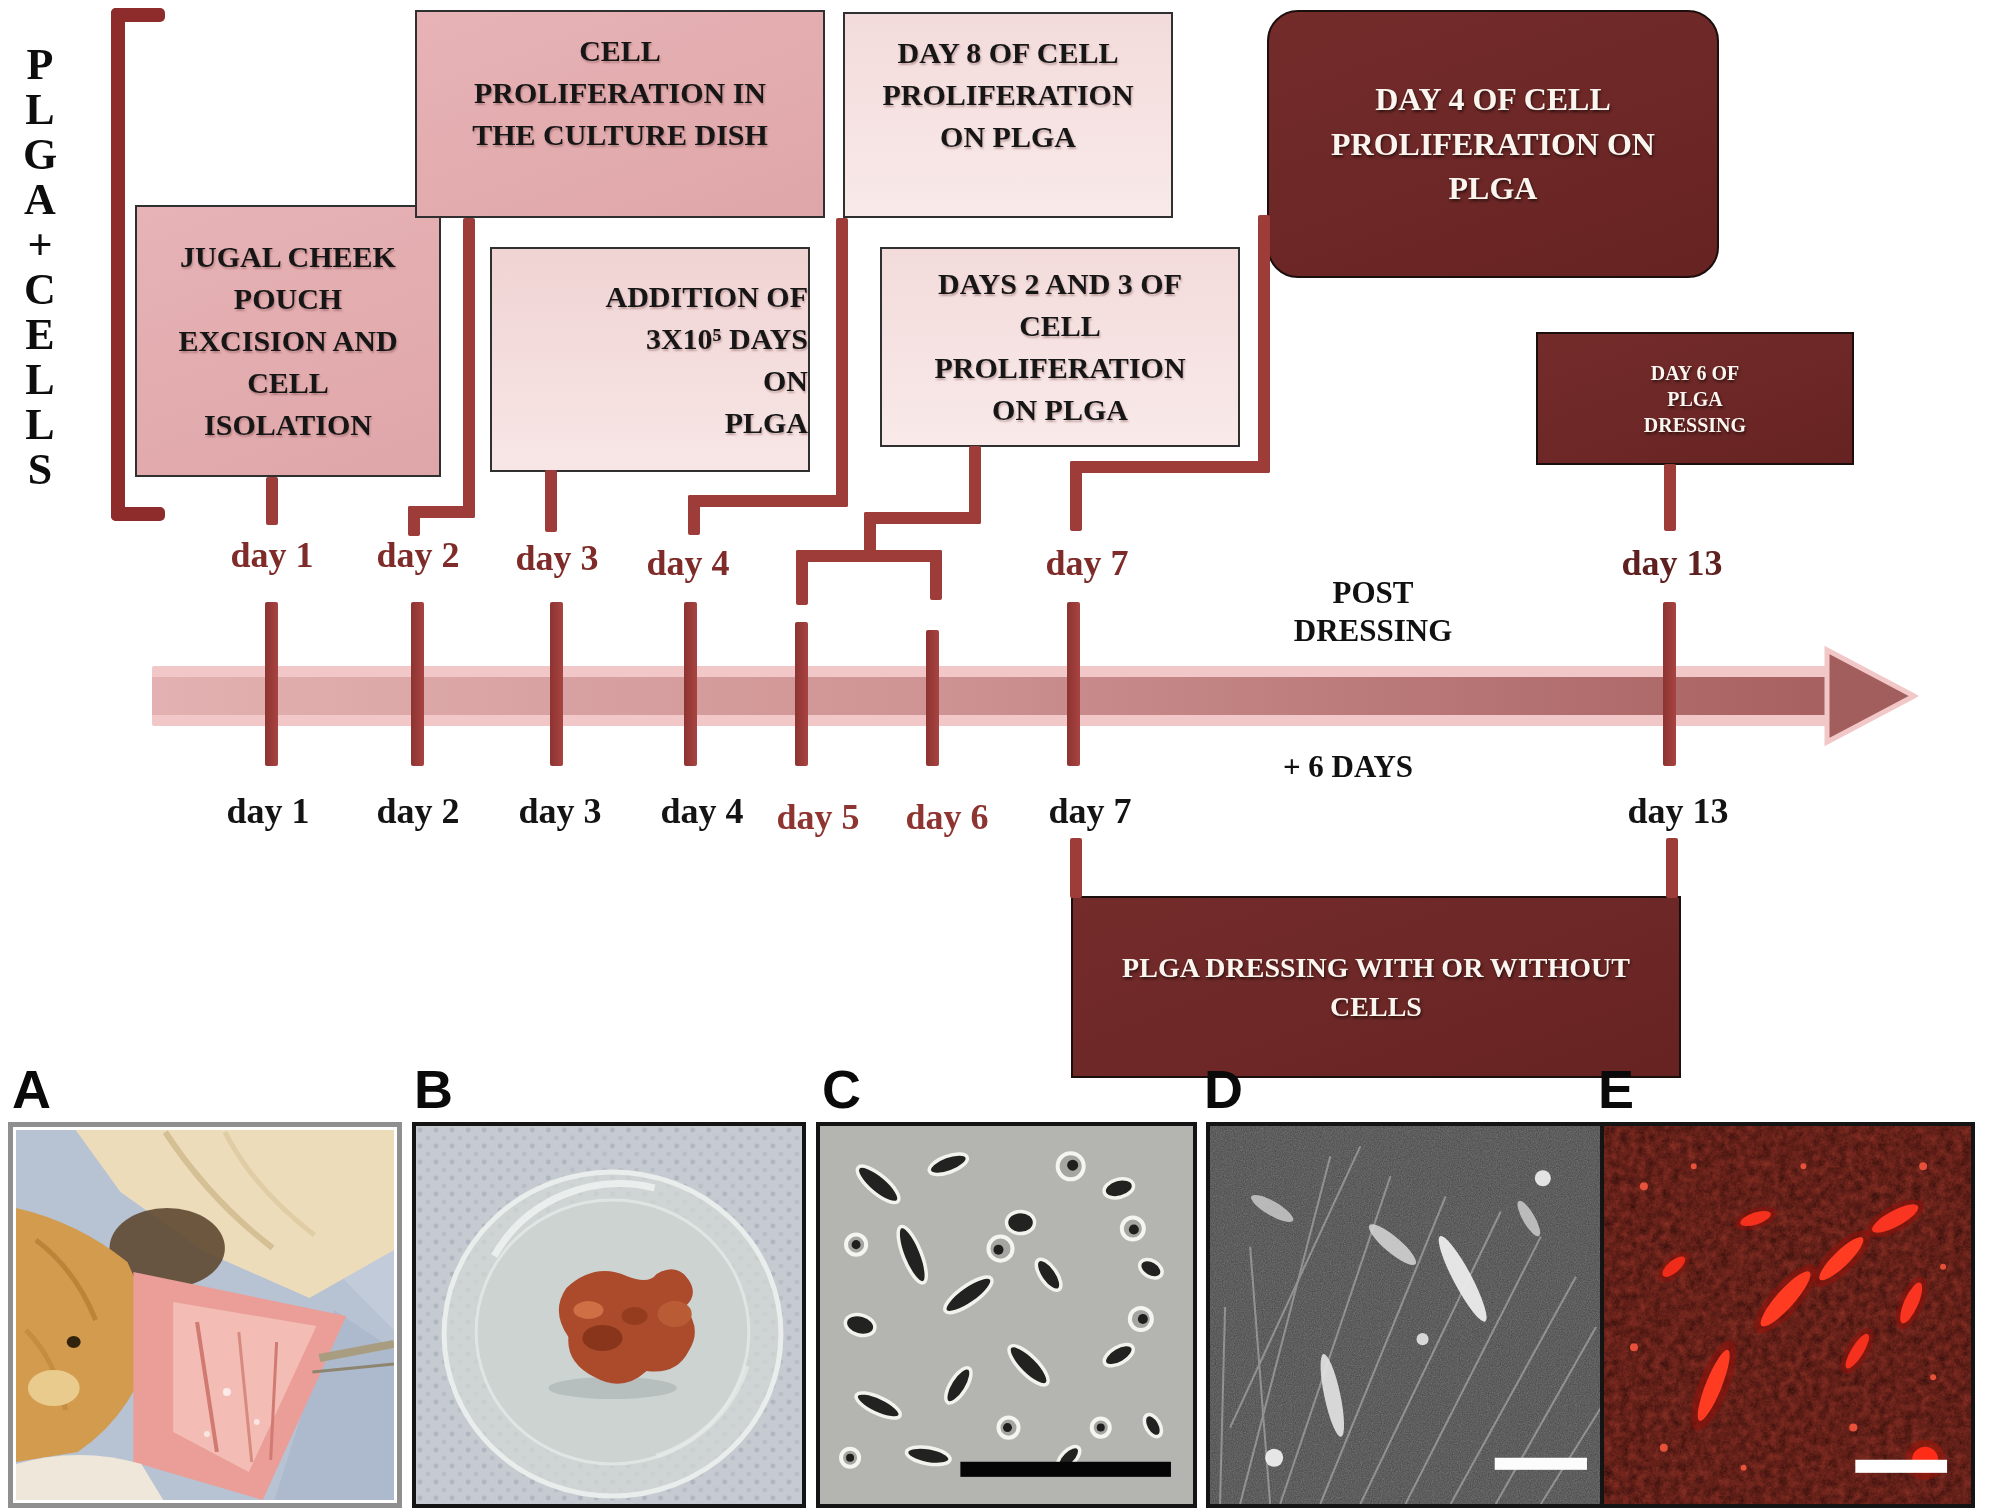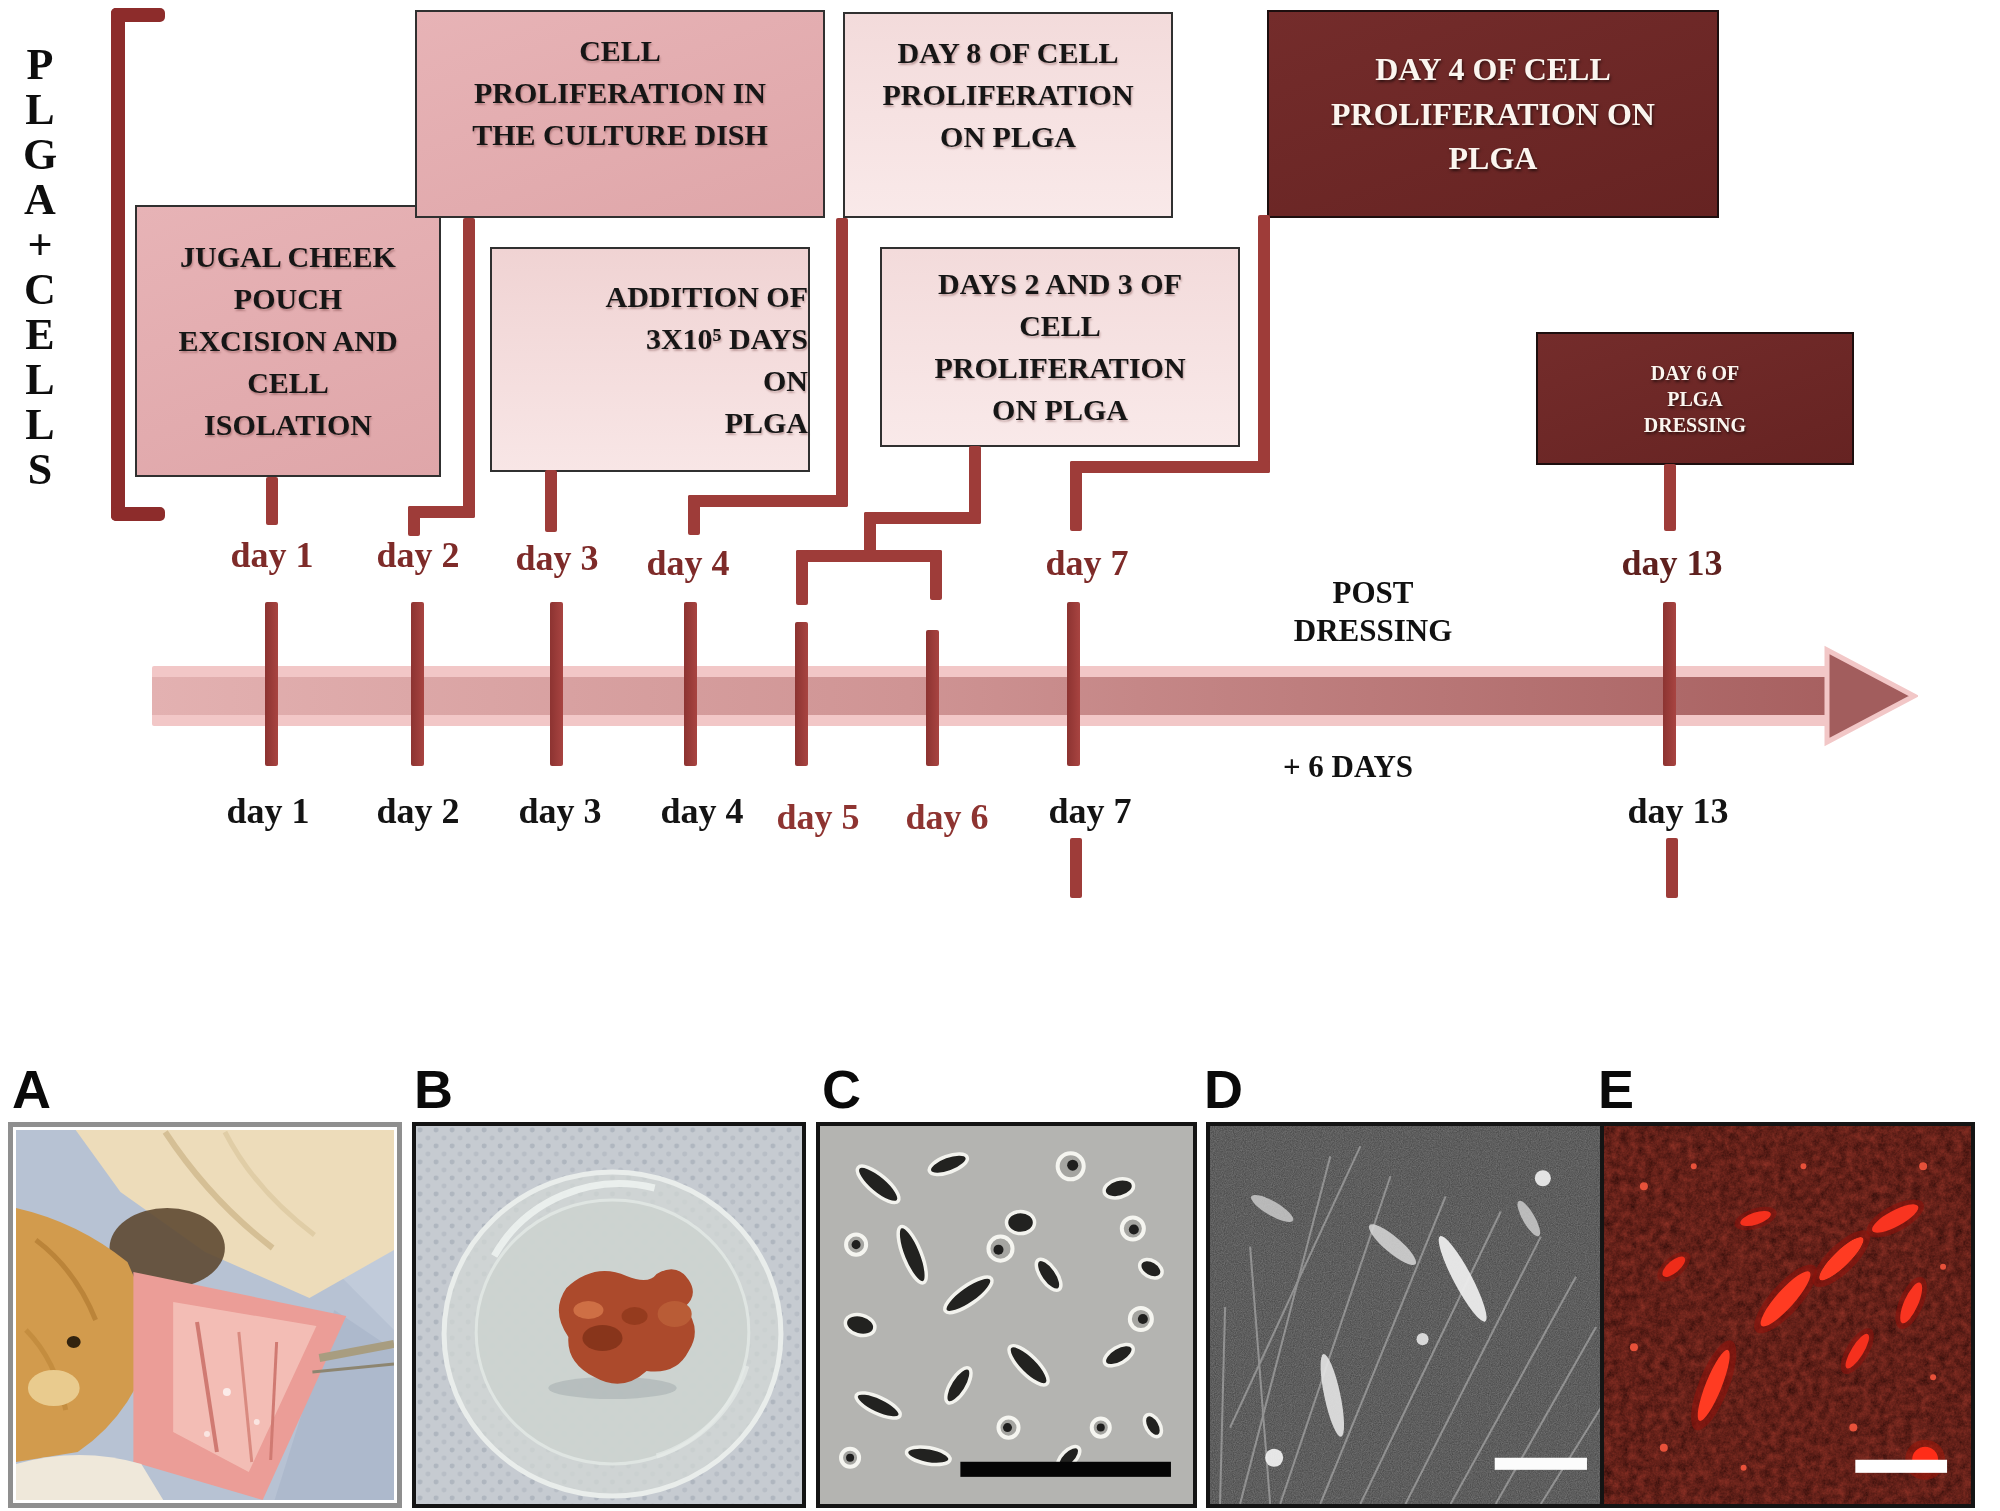--- a/index.html
+++ b/index.html
@@ -93,32 +93,36 @@
     <span class="ln">ON PLGA</span>
   </div>
 
   <div class="box pink-lighter" style="left:880px;top:247px;width:360px;height:200px;">
     <span class="ln">DAYS 2 AND 3 OF</span>
     <span class="ln">CELL</span>
     <span class="ln">PROLIFERATION</span>
     <span class="ln">ON PLGA</span>
   </div>
 
-  <div class="box maroon" style="left:1267px;top:10px;width:452px;height:208px;font-size:32px;">
+  <div class="box maroon" style="left:1267px;top:10px;width:452px;height:268px;font-size:32px;border-radius:31px;">
     <span class="ln">DAY 4 OF CELL</span>
     <span class="ln">PROLIFERATION ON</span>
     <span class="ln">PLGA</span>
   </div>
 
   <div class="box maroon" style="left:1536px;top:332px;width:318px;height:133px;font-size:20px;line-height:1.3;">
     <span class="ln">DAY 6 OF</span>
     <span class="ln">PLGA</span>
     <span class="ln">DRESSING</span>
   </div>
 
+  <div class="box maroon" style="left:1071px;top:896px;width:610px;height:182px;font-size:28px;">
+    <span class="ln">PLGA DRESSING WITH OR WITHOUT</span>
+    <span class="ln">CELLS</span>
+  </div>
 
   <div class="conn" style="left:266px;top:477px;width:12px;height:48px;"></div>
   <div class="conn" style="left:463px;top:218px;width:12px;height:300px;"></div>
   <div class="conn" style="left:408px;top:506px;width:67px;height:12px;"></div>
   <div class="conn" style="left:408px;top:506px;width:12px;height:30px;"></div>
   <div class="conn" style="left:545px;top:470px;width:12px;height:62px;"></div>
   <div class="conn" style="left:836px;top:218px;width:12px;height:289px;"></div>
   <div class="conn" style="left:688px;top:495px;width:160px;height:12px;"></div>
   <div class="conn" style="left:688px;top:495px;width:12px;height:40px;"></div>
   <div class="conn" style="left:969px;top:446px;width:12px;height:78px;"></div>

